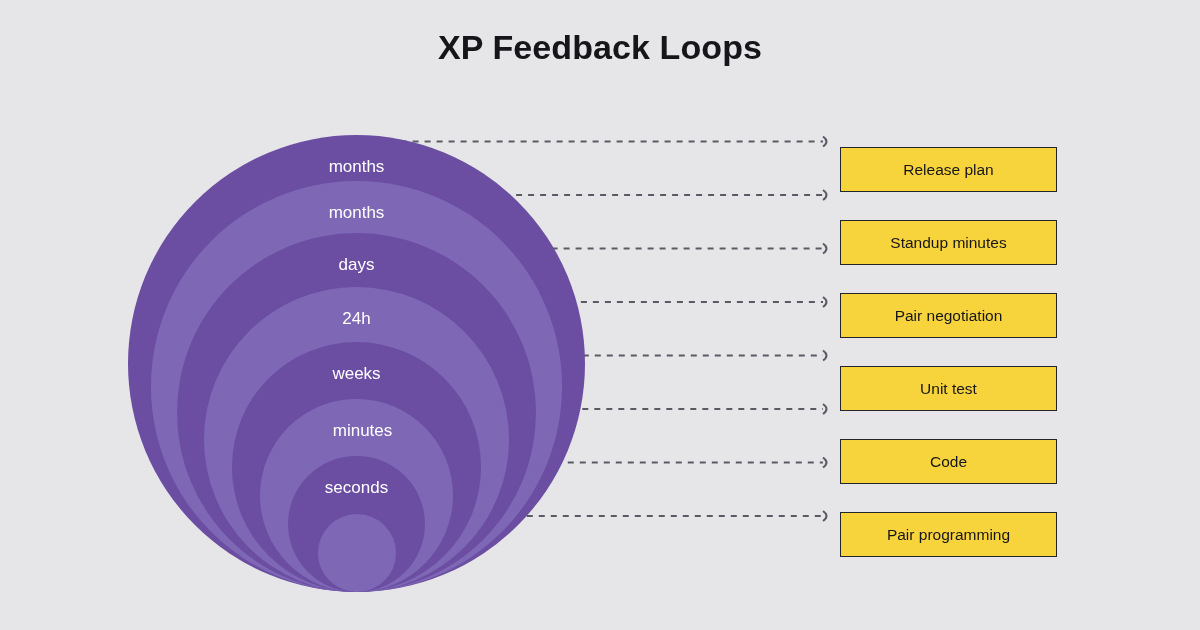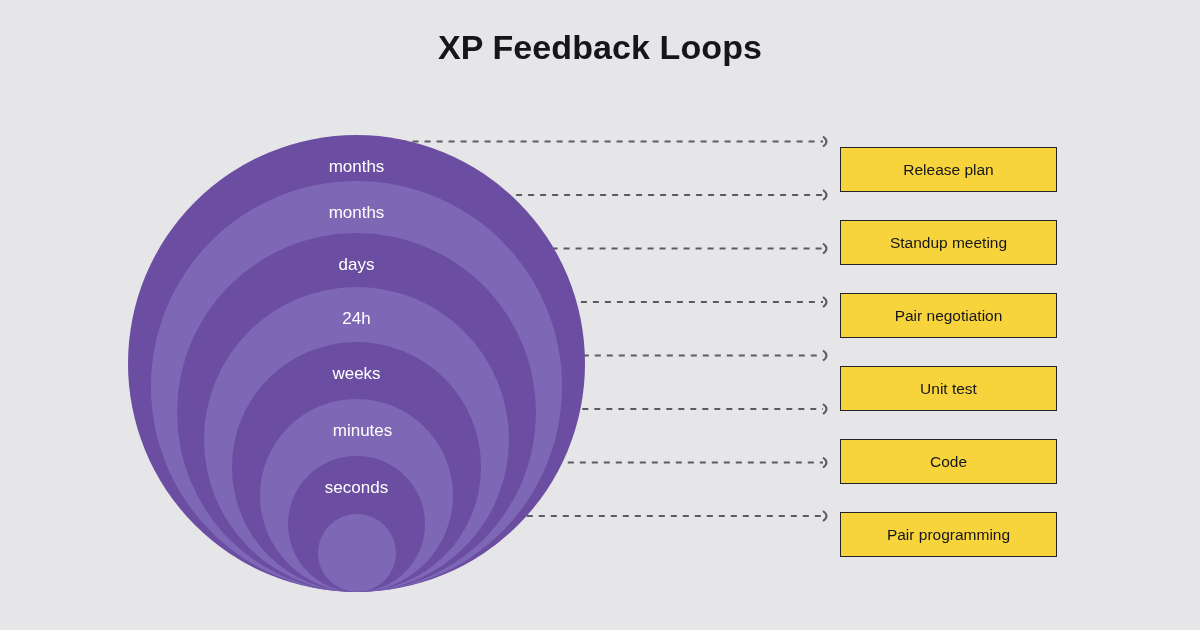--- a/index.html
+++ b/index.html
@@ -109,20 +109,20 @@
       <line x1="330.3" y1="409.0" x2="823.0" y2="409.0" stroke="#5a5a64" stroke-width="2" stroke-dasharray="6 6"></line>
       <path d="M 823 404 Q 830 409 823 414" fill="none" stroke="#5a5a64" stroke-width="2"></path>
       <line x1="315.8" y1="462.5" x2="823.0" y2="462.5" stroke="#5a5a64" stroke-width="2" stroke-dasharray="6 6"></line>
       <path d="M 823 457.5 Q 830 462.5 823 467.5" fill="none" stroke="#5a5a64" stroke-width="2"></path>
       <line x1="298.8" y1="516.0" x2="823.0" y2="516.0" stroke="#5a5a64" stroke-width="2" stroke-dasharray="6 6"></line>
       <path d="M 823 511 Q 830 516 823 521" fill="none" stroke="#5a5a64" stroke-width="2"></path>
     </svg>
 
   <div id="boxes">
       <div class="box">Release plan</div>
-      <div class="box">Standup meeting</div>
+      <div class="box">Standup minutes</div>
       <div class="box">Pair negotiation</div>
       <div class="box">Unit test</div>
       <div class="box">Code</div>
       <div class="box">Pair programming</div>
     </div>
 
 </div>
 
 </body></html>

